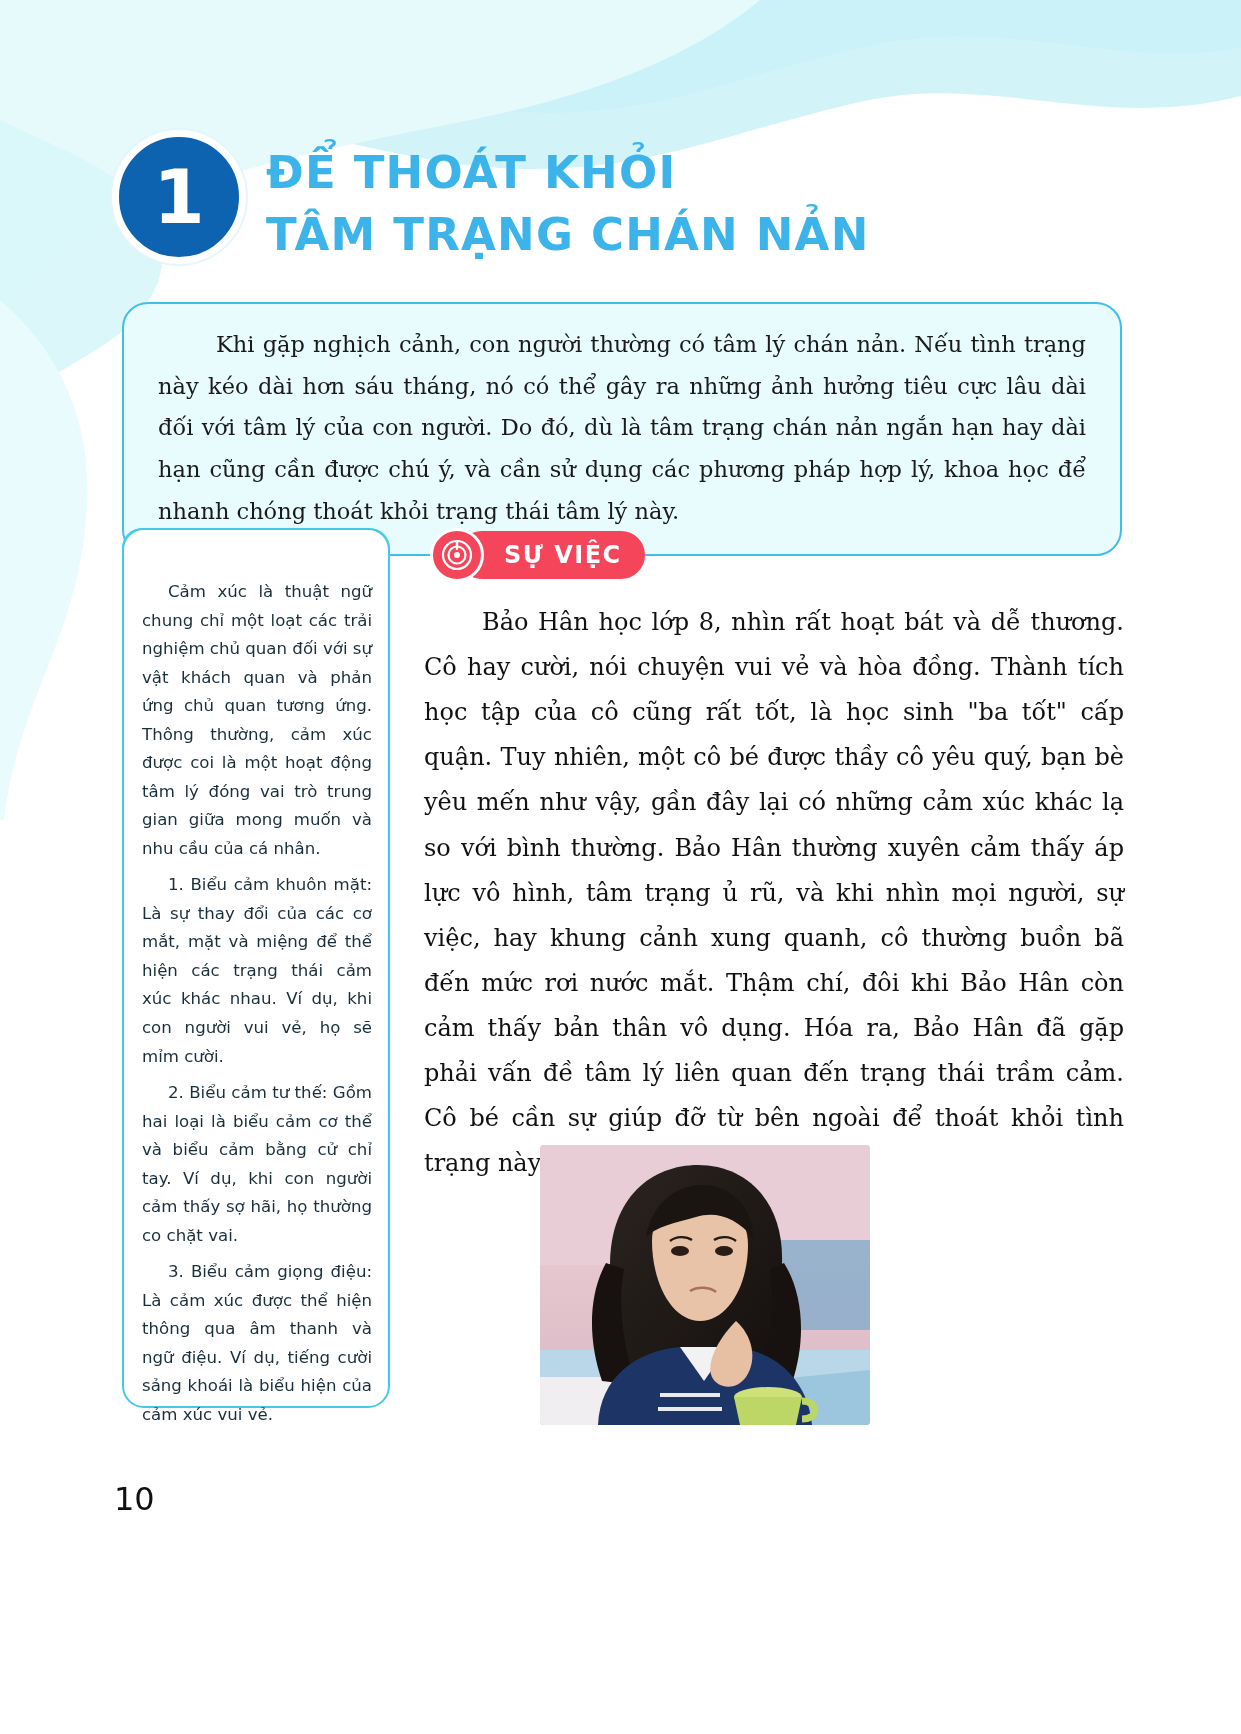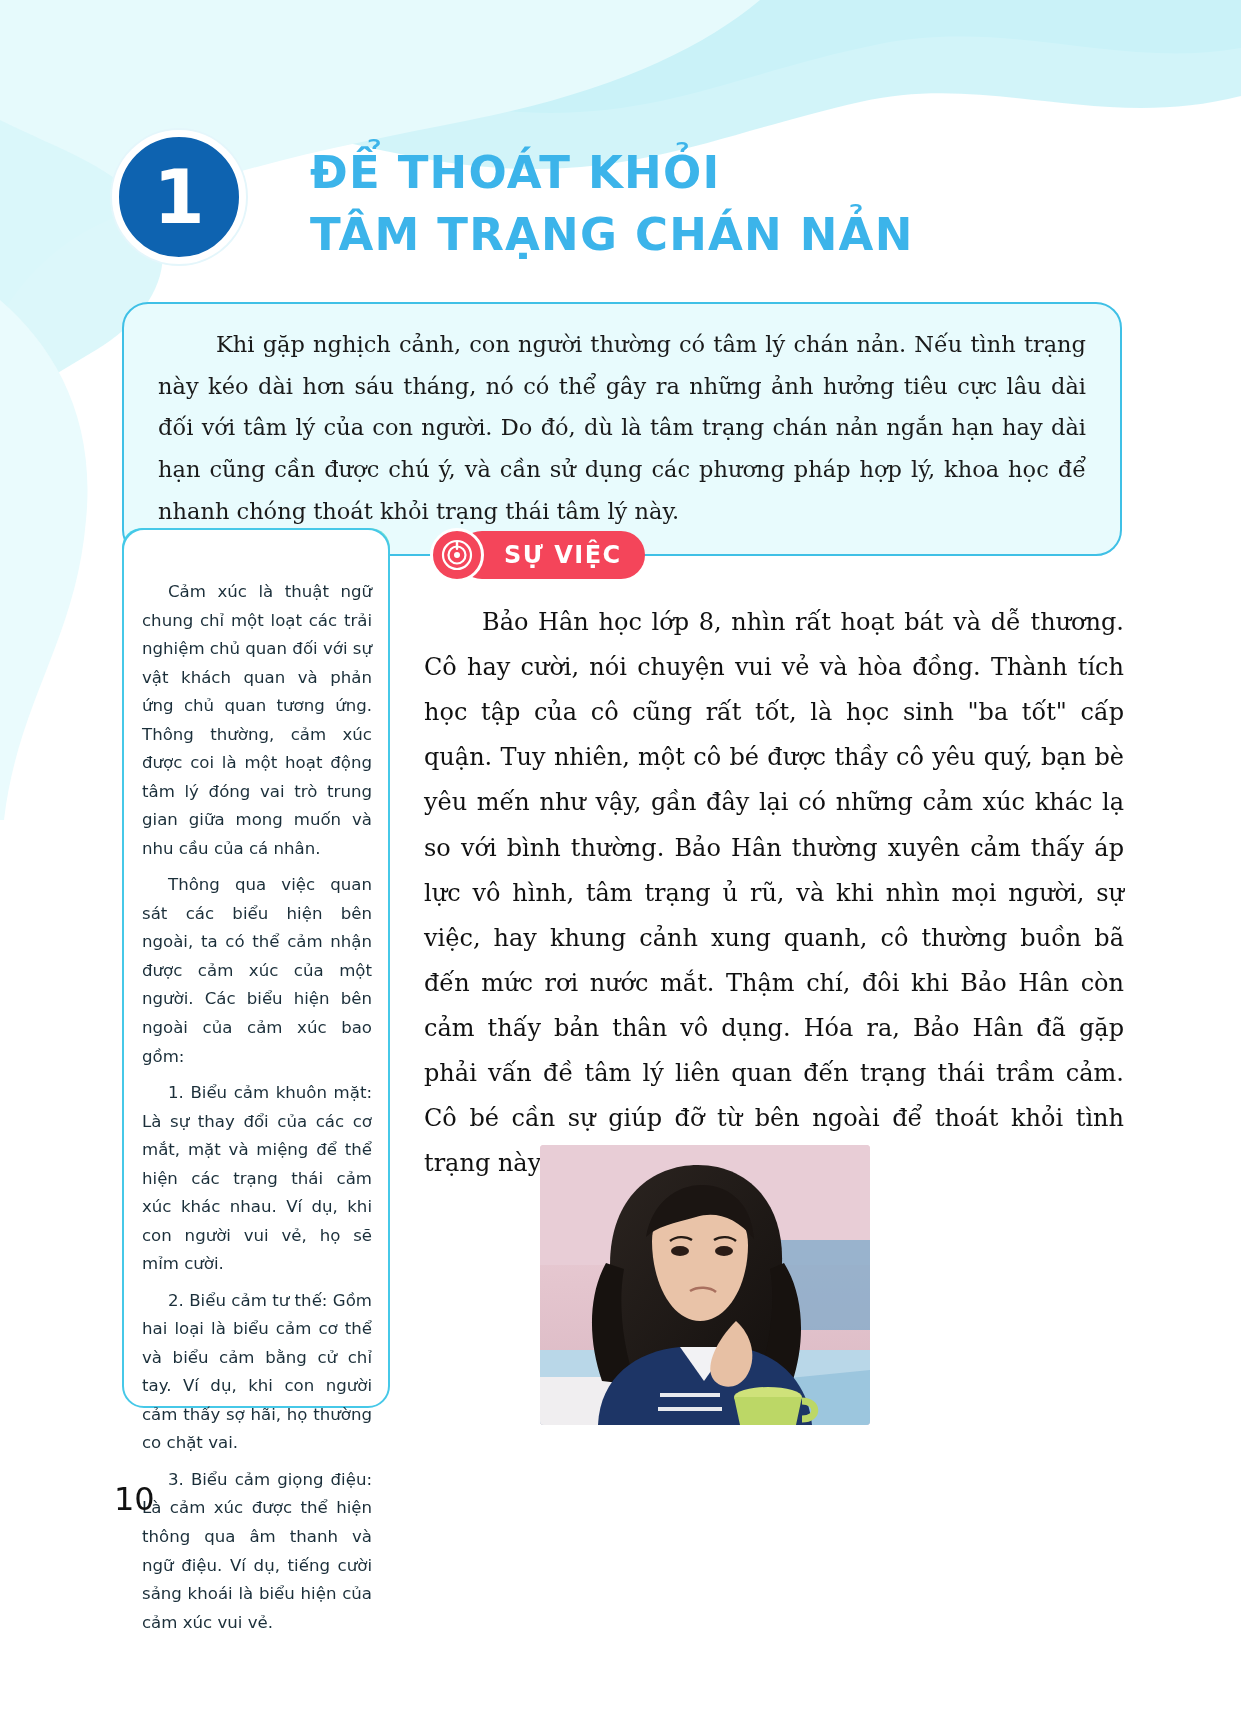--- a/index.html
+++ b/index.html
@@ -57,21 +57,20 @@
     line-height: 1;
     letter-spacing: 0;
   }
 
   
   .chapter-title {
     position: absolute;
     left: 266px;
     top: 142px;
     width: 800px;
-    margin-left: 44px;
   }
   .chapter-title .line {
     font-family: "DejaVu Sans", sans-serif;
     font-size: 45px;
     font-weight: 700;
     letter-spacing: 1.2px;
     color: #3cb4ea;
     line-height: 1.38;
     white-space: nowrap;
   }
@@ -246,21 +245,20 @@
 <div class="intro-box">
   <p>Khi gặp nghịch cảnh, con người thường có tâm lý chán nản. Nếu tình trạng này kéo dài hơn sáu tháng, nó có thể gây ra những ảnh hưởng tiêu cực lâu dài đối với tâm lý của con người. Do đó, dù là tâm trạng chán nản ngắn hạn hay dài hạn cũng cần được chú ý, và cần sử dụng các phương pháp hợp lý, khoa học để nhanh chóng thoát khỏi trạng thái tâm lý này.</p>
 </div>
 
 <div class="sidebar-header">
   <span>ĐỌC THÊM</span>
 </div>
 
 <div class="sidebar">
   <p>Cảm xúc là thuật ngữ chung chỉ một loạt các trải nghiệm chủ quan đối với sự vật khách quan và phản ứng chủ quan tương ứng. Thông thường, cảm xúc được coi là một hoạt động tâm lý đóng vai trò trung gian giữa mong muốn và nhu cầu của cá nhân.</p>
-  <p>Thông qua việc quan sát các biểu hiện bên ngoài, ta có thể cảm nhận được cảm xúc của một người. Các biểu hiện bên ngoài của cảm xúc bao gồm:</p>
   <p>1. Biểu cảm khuôn mặt: Là sự thay đổi của các cơ mắt, mặt và miệng để thể hiện các trạng thái cảm xúc khác nhau. Ví dụ, khi con người vui vẻ, họ sẽ mỉm cười.</p>
   <p>2. Biểu cảm tư thế: Gồm hai loại là biểu cảm cơ thể và biểu cảm bằng cử chỉ tay. Ví dụ, khi con người cảm thấy sợ hãi, họ thường co chặt vai.</p>
   <p>3. Biểu cảm giọng điệu: Là cảm xúc được thể hiện thông qua âm thanh và ngữ điệu. Ví dụ, tiếng cười sảng khoái là biểu hiện của cảm xúc vui vẻ.</p>
 </div>
 
 <div class="event-tag">
   <div class="pill"></div>
   <div class="circle">
     <svg width="34" height="34" viewBox="0 0 34 34" aria-hidden="true">
       <circle cx="17" cy="17" r="14" fill="none" stroke="#ffffff" stroke-width="2.2"></circle>

